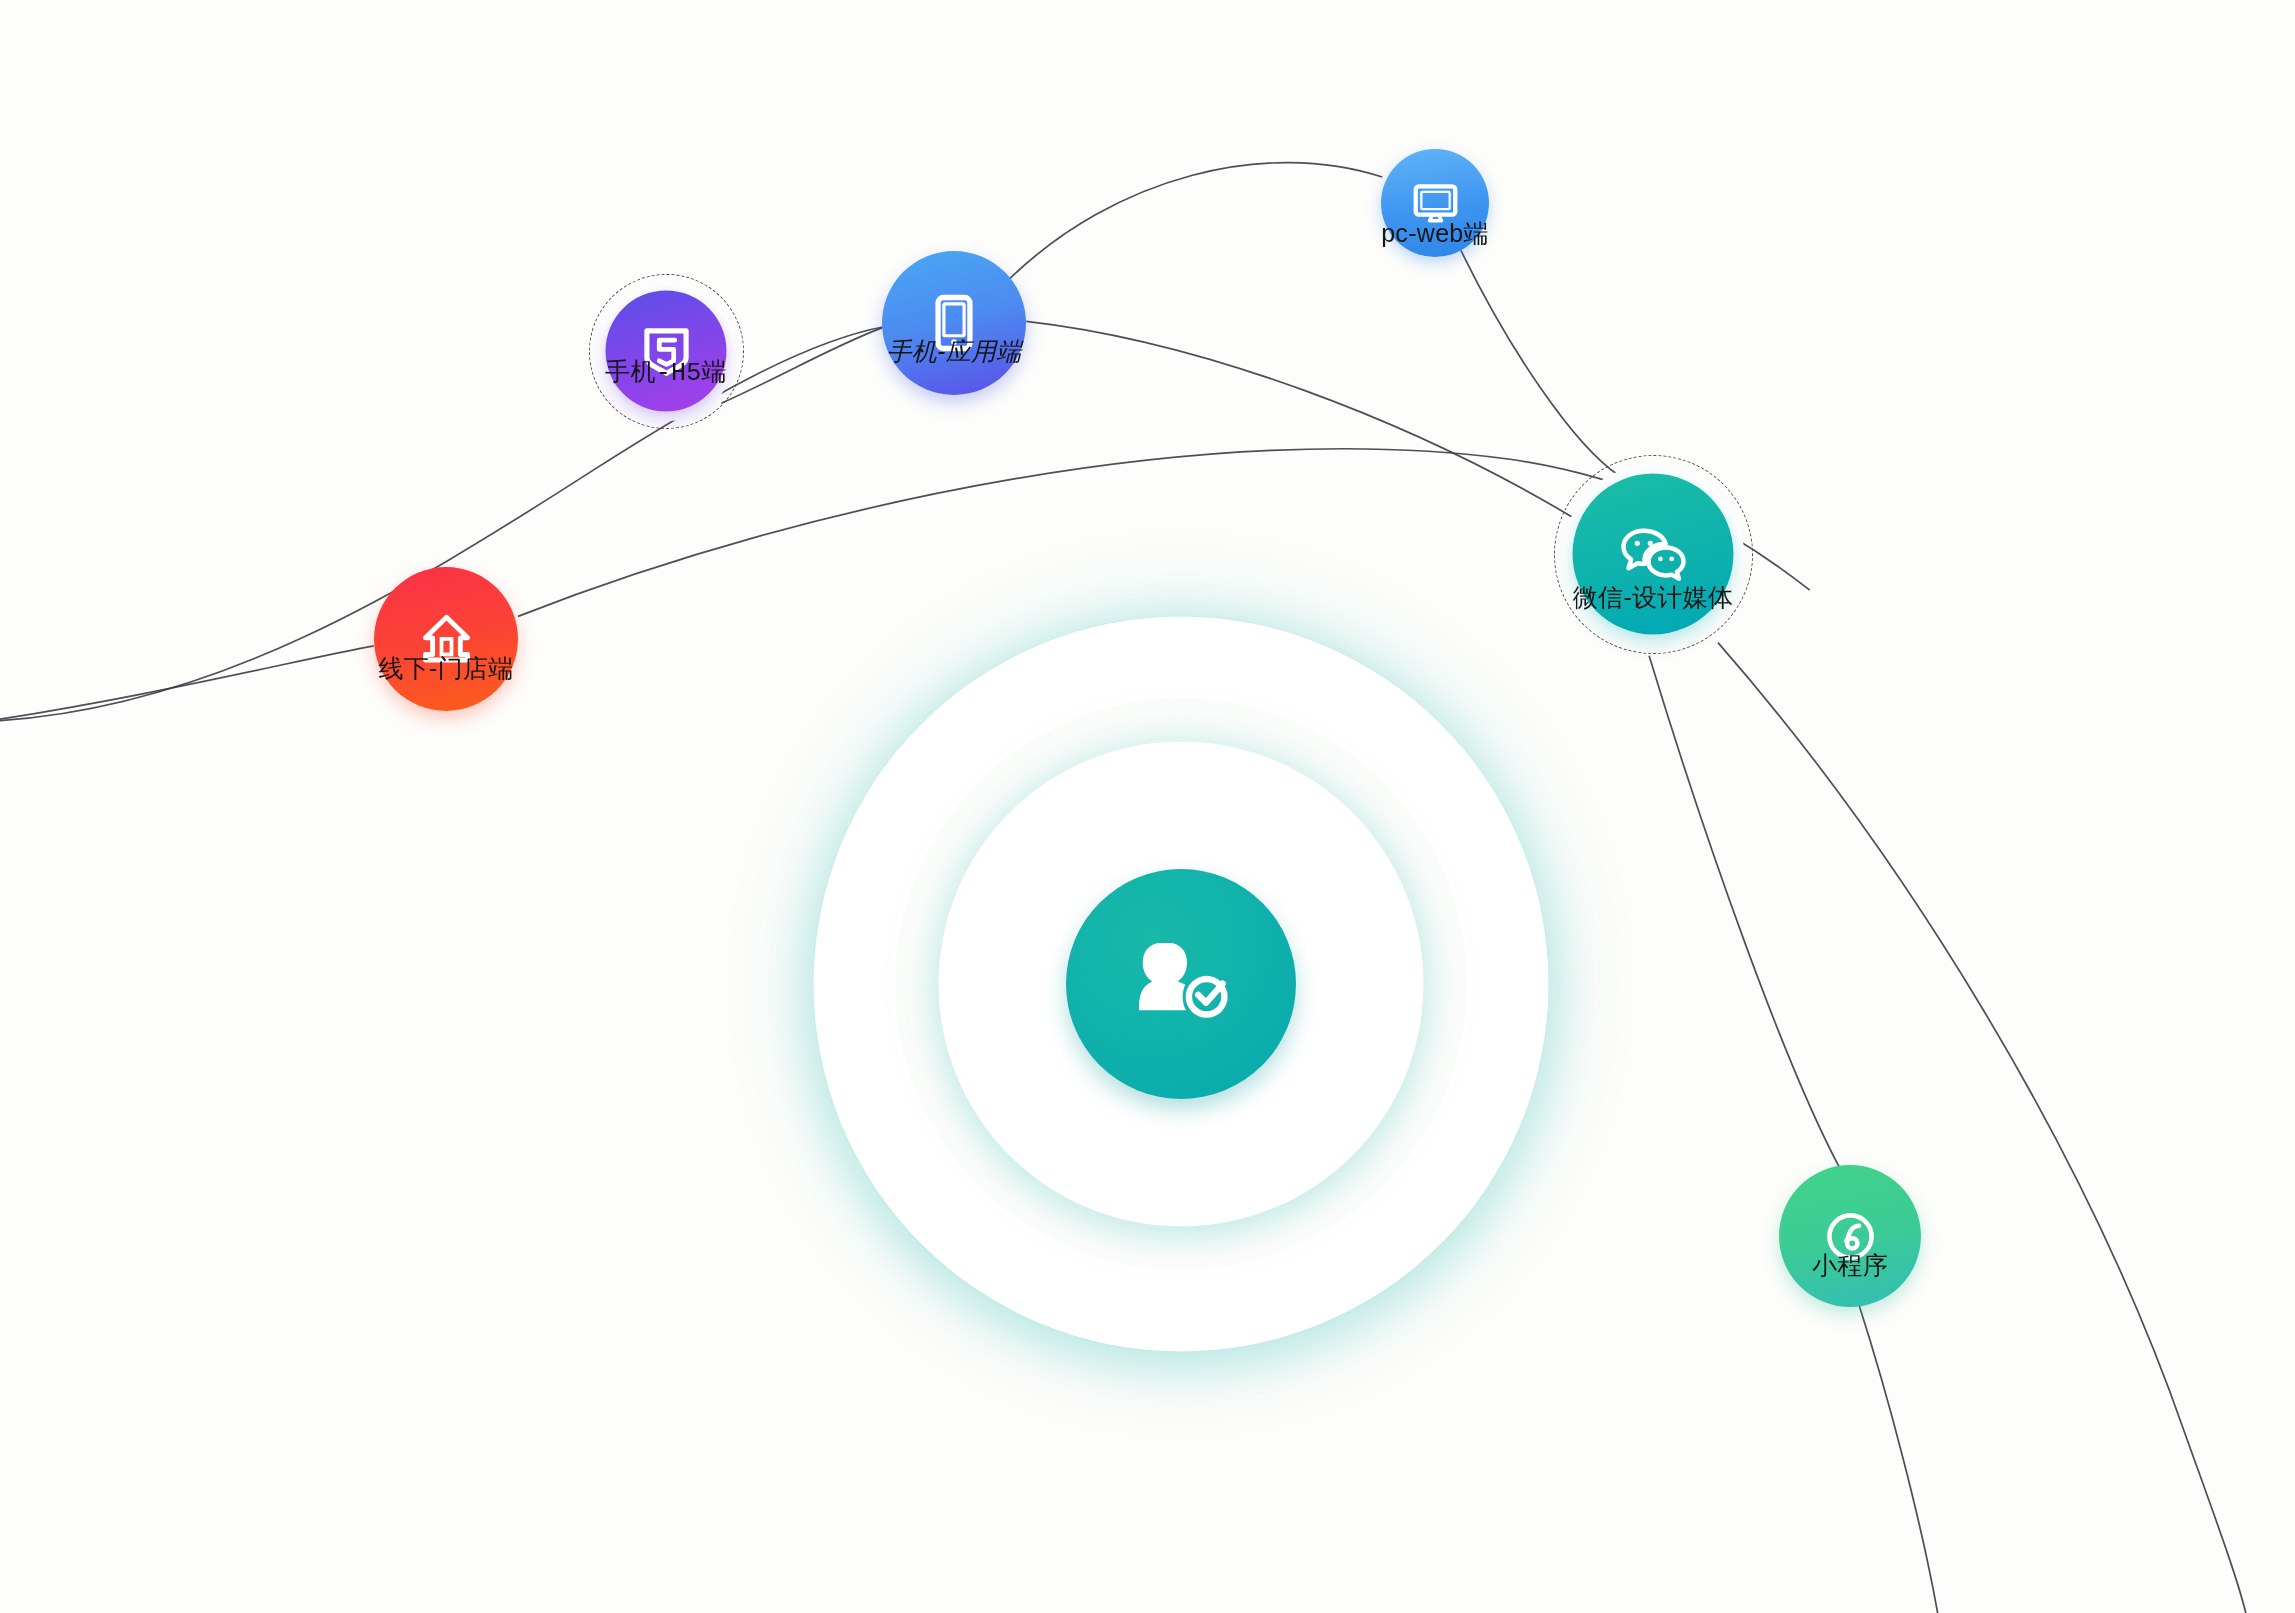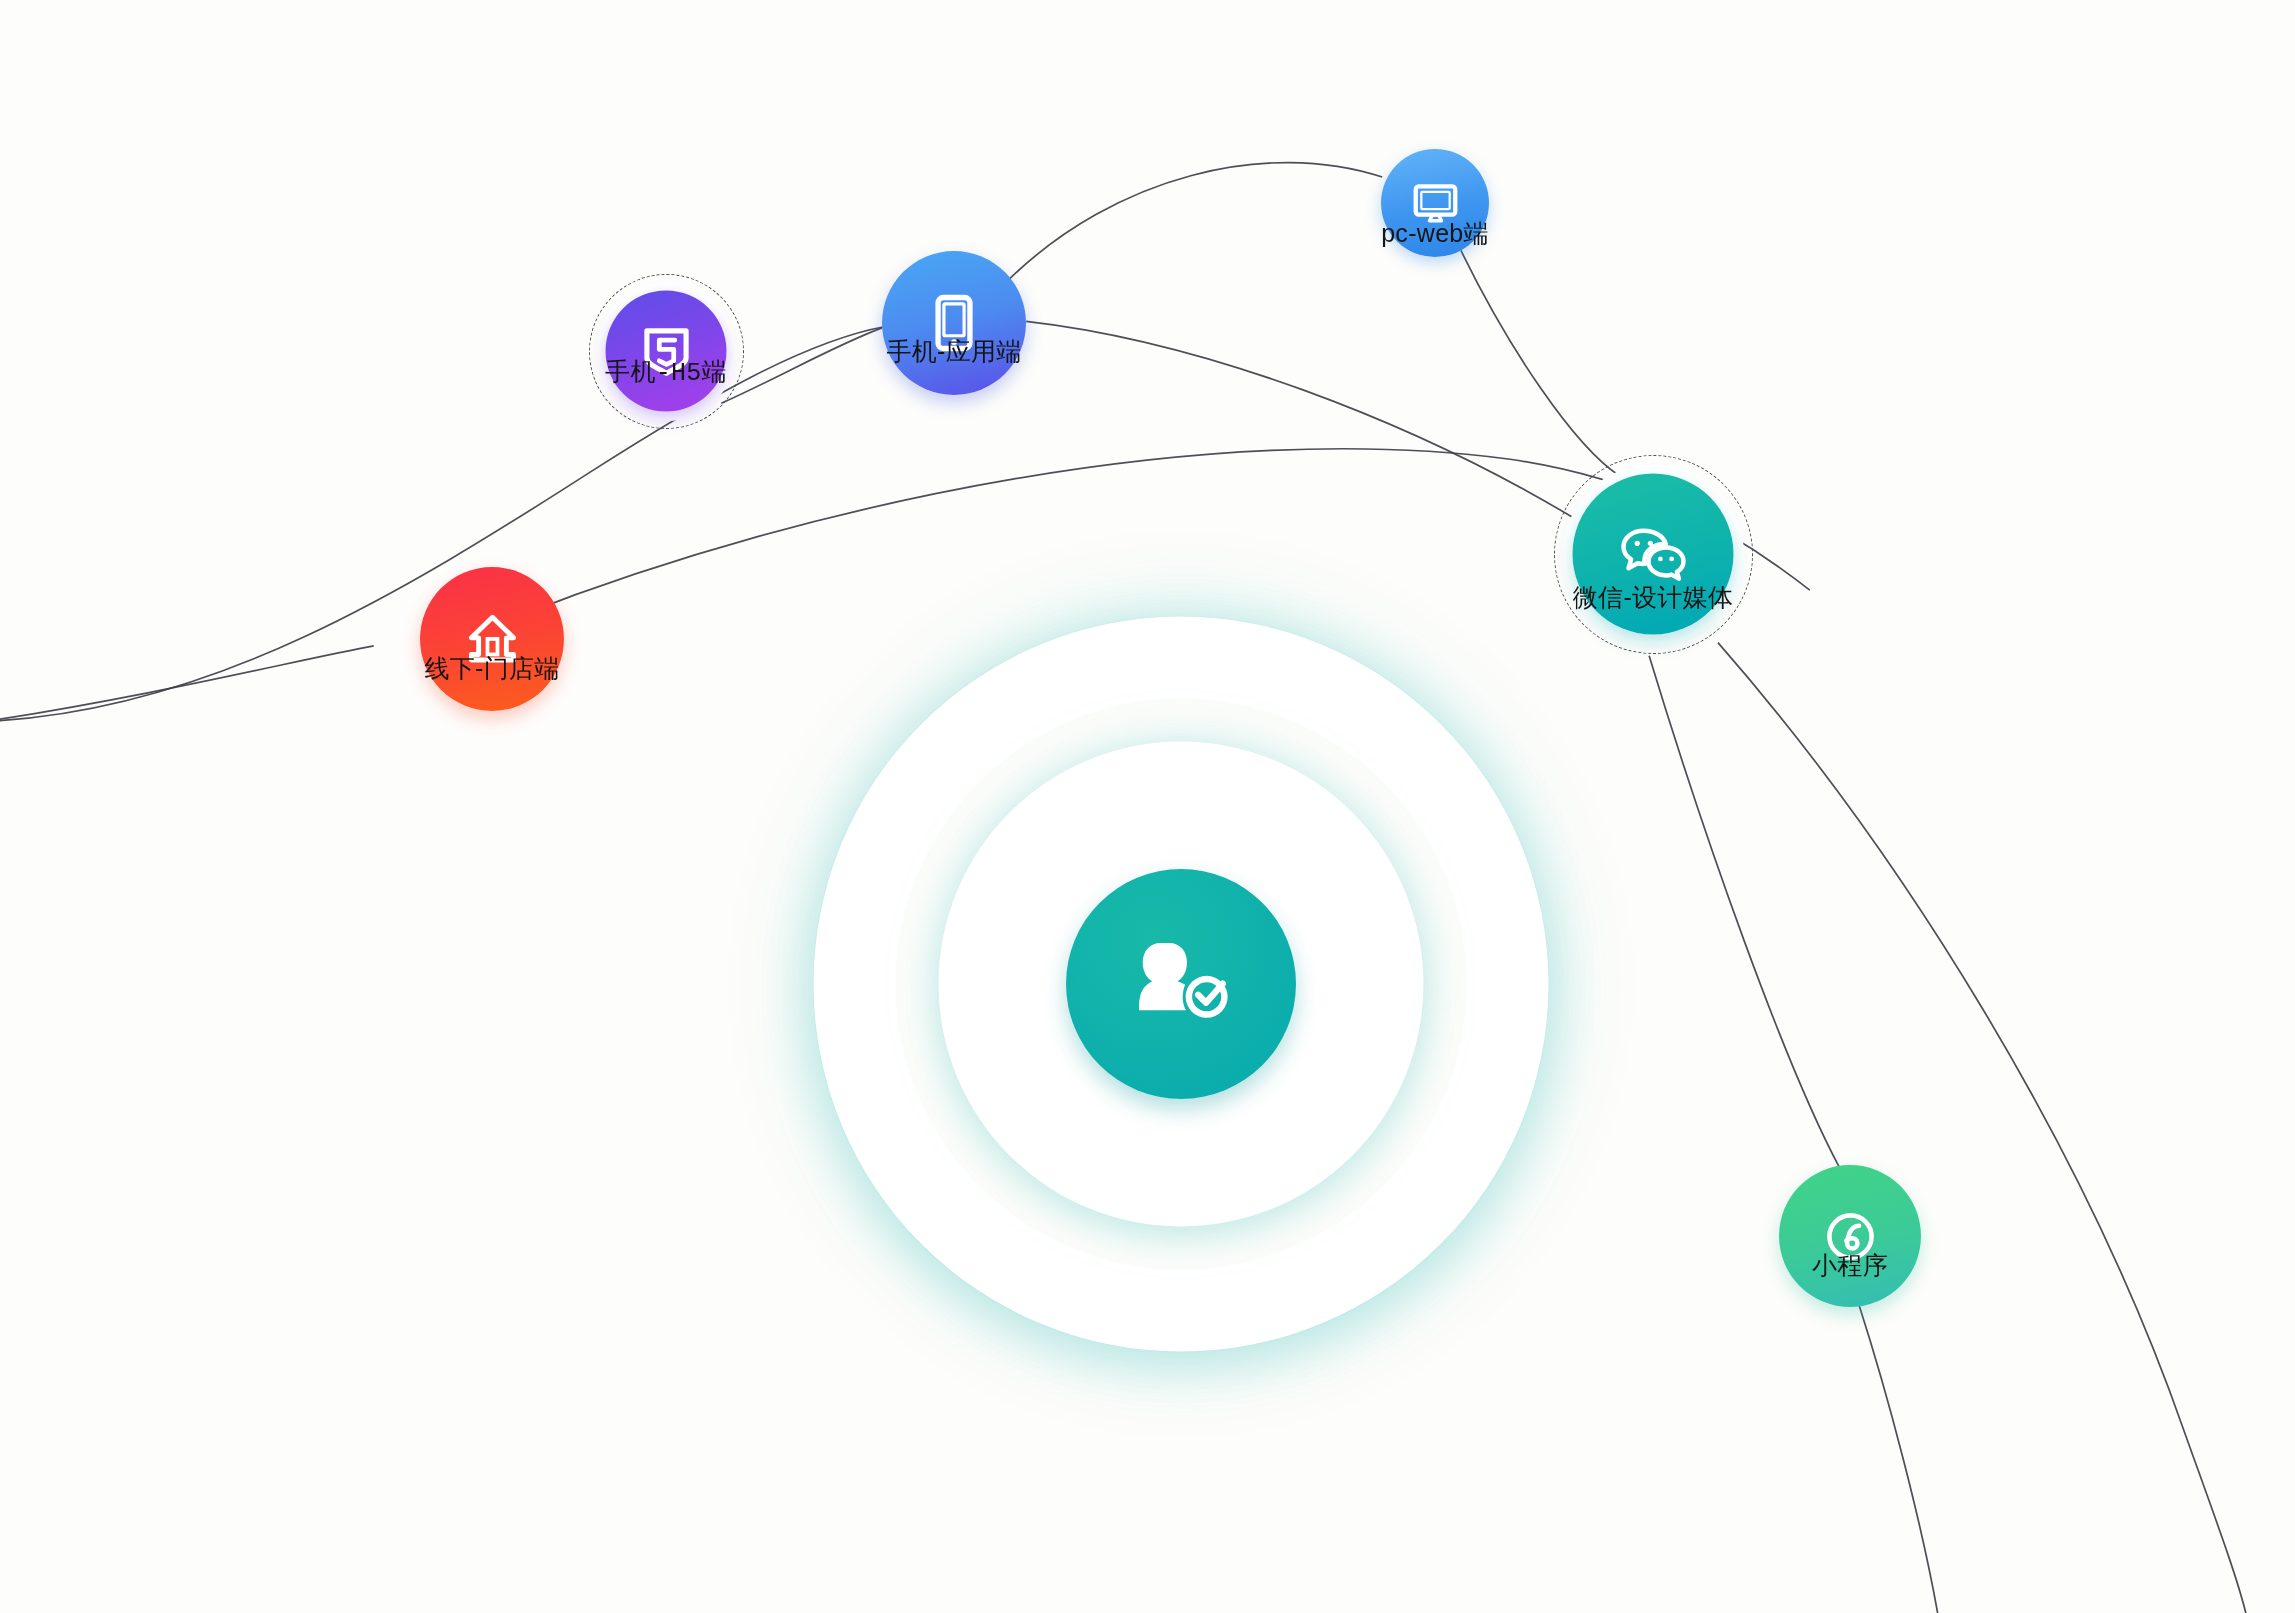--- a/index.html
+++ b/index.html
@@ -155,21 +155,21 @@
       <span class="node-icon">
         <svg width="66" height="66" viewBox="0 0 64 64" xmlns="http://www.w3.org/2000/svg">
           <path fill="none" stroke="#ffffff" stroke-width="5" stroke-linejoin="round" d="M13 12h38v26c0 6-8 9-19 15-11-6-19-9-19-15z"></path>
           <path fill="none" stroke="#ffffff" stroke-width="4.6" stroke-linecap="round" stroke-linejoin="round" d="M40 21H25v9h14v11l-7 3.5L25 41"></path>
         </svg>
       </span>
     </div>
     <div class="node-label" style="top:64px;font-family:Liberation Mono, monospace;">手机-H5端</div>
   </div>
 
-  <div class="node" style="left:954px; top:323px;">
+  <div class="node" style="left:954px; top:323px;font-style:italic;">
     <div class="node-dot" style="width:144px;height:144px;background:linear-gradient(165deg,#49A8F5 0%,#4C8BF0 48%,#5B4EE8 100%);box-shadow:0 7.9px 17px rgba(70,95,225,.30);">
       <span class="node-icon">
         <svg width="68" height="68" viewBox="0 0 64 64" xmlns="http://www.w3.org/2000/svg">
           <rect x="17" y="8" width="30" height="48" rx="5" fill="none" stroke="#ffffff" stroke-width="5"></rect>
           <rect x="22.5" y="14" width="19" height="30" rx="1.5" fill="none" stroke="#ffffff" stroke-width="3"></rect>
           <circle cx="32" cy="50" r="2.6" fill="#ffffff"></circle>
         </svg>
       </span>
     </div>
     <div class="node-label" style="top:84px;">手机-应用端</div>
@@ -199,21 +199,21 @@
           <circle cx="29.5" cy="23" r="2.1" fill="#ffffff"></circle>
           <path fill="none" stroke="#ffffff" stroke-width="3.6" stroke-linejoin="round" d="M56 37.5C56 31.2 49.8 26.3 42 26.3S28 31.2 28 37.5c0 6.3 6.2 11.2 14 11.2 1.5 0 3-.2 4.4-.6l5.9 3.2-1.6-5.3c3.2-2 5.3-5 5.3-8.5z"></path>
           <circle cx="37.5" cy="35.5" r="1.9" fill="#ffffff"></circle>
           <circle cx="46.5" cy="35.5" r="1.9" fill="#ffffff"></circle>
         </svg>
       </span>
     </div>
     <div class="node-label" style="top:107px;">微信-设计媒体</div>
   </div>
 
-  <div class="node" style="left:446px; top:639px;margin-left:46px;">
+  <div class="node" style="left:446px; top:639px;">
     <div class="node-dot" style="width:144px;height:144px;background:linear-gradient(168deg,#FA3048 0%,#FB4434 52%,#FC5F1B 100%);box-shadow:0 7.9px 17px rgba(250,70,40,.28);">
       <span class="node-icon">
         <svg width="71" height="71" viewBox="0 0 64 64" xmlns="http://www.w3.org/2000/svg">
           <path fill="none" stroke="#ffffff" stroke-width="4.4" stroke-linejoin="round" d="M32 12 13 30.5h6.5v15H13v5h38v-5h-6.5v-15H51z"></path>
           <rect x="27.5" y="31.5" width="9" height="14" fill="none" stroke="#ffffff" stroke-width="3.4"></rect>
         </svg>
       </span>
     </div>
     <div class="node-label" style="top:85px;">线下-门店端</div>
   </div>

